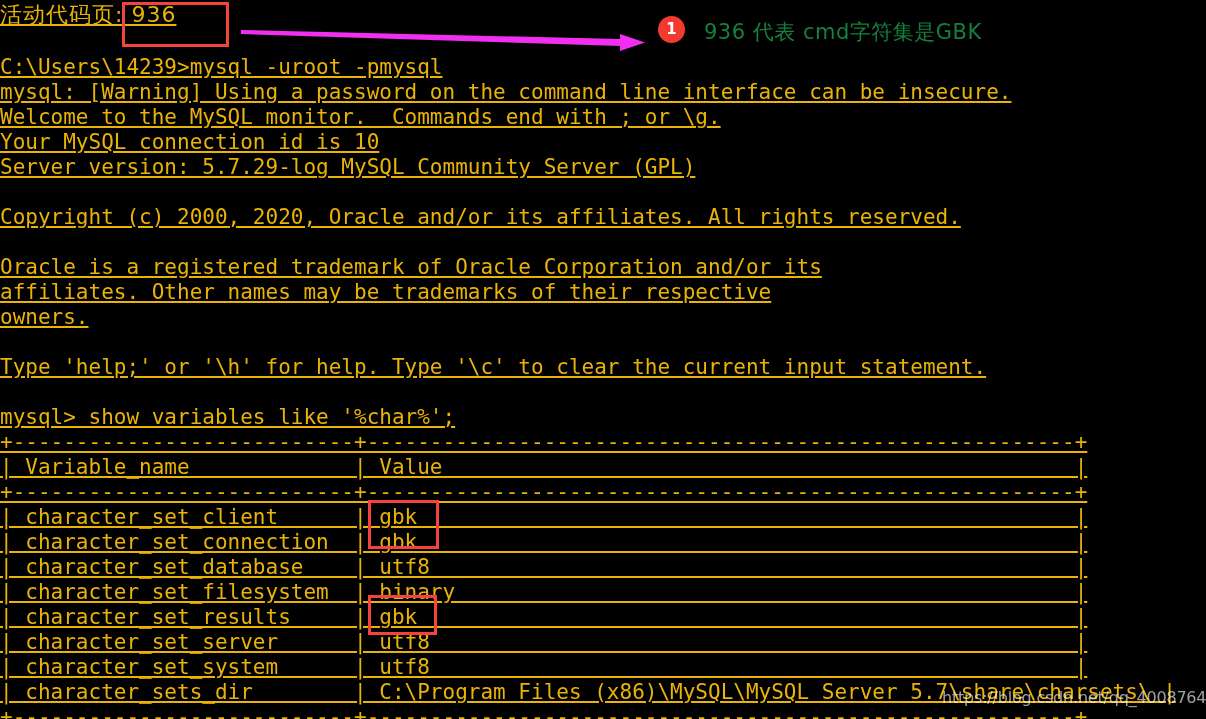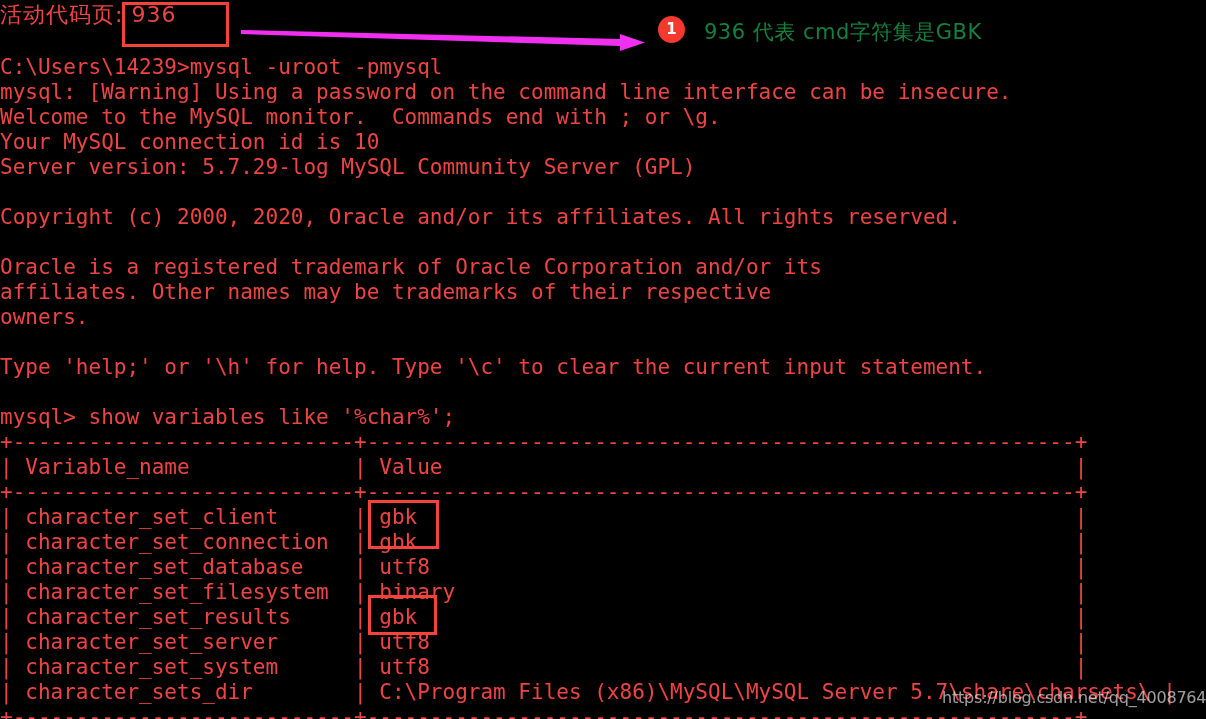--- a/index.html
+++ b/index.html
@@ -26,24 +26,25 @@
     font-family: "DejaVu Sans Mono", "Liberation Mono", monospace;
     font-size: 21px;
     line-height: 25px;
     white-space: pre;
     letter-spacing: 0px;
   }
   .tline {
     position: absolute;
     left: 0;
     white-space: pre;
-    color: #ef4444;
+    color: #eab308;
     font-family: "DejaVu Sans Mono", "Liberation Mono", monospace;
     font-size: 21px;
     line-height: 25px;
+    text-decoration: underline;
   }
   .cjk-line {
     font-family: "DejaVu Sans", "Liberation Sans", sans-serif;
     font-size: 22px;
     letter-spacing: 1px;
   }
 
   
   .redbox {
     position: absolute;

